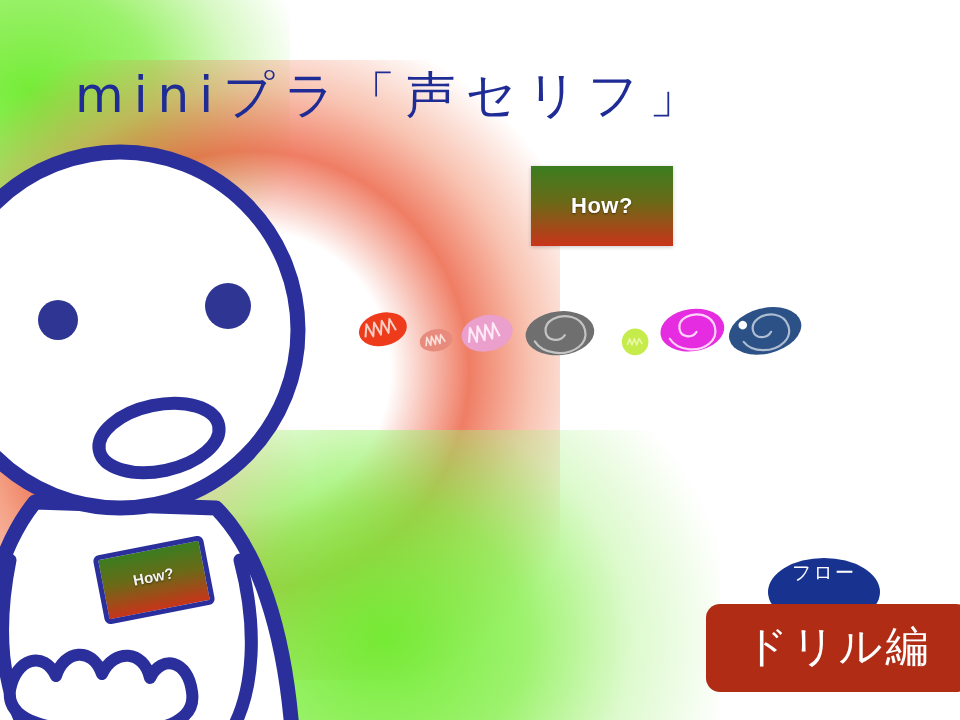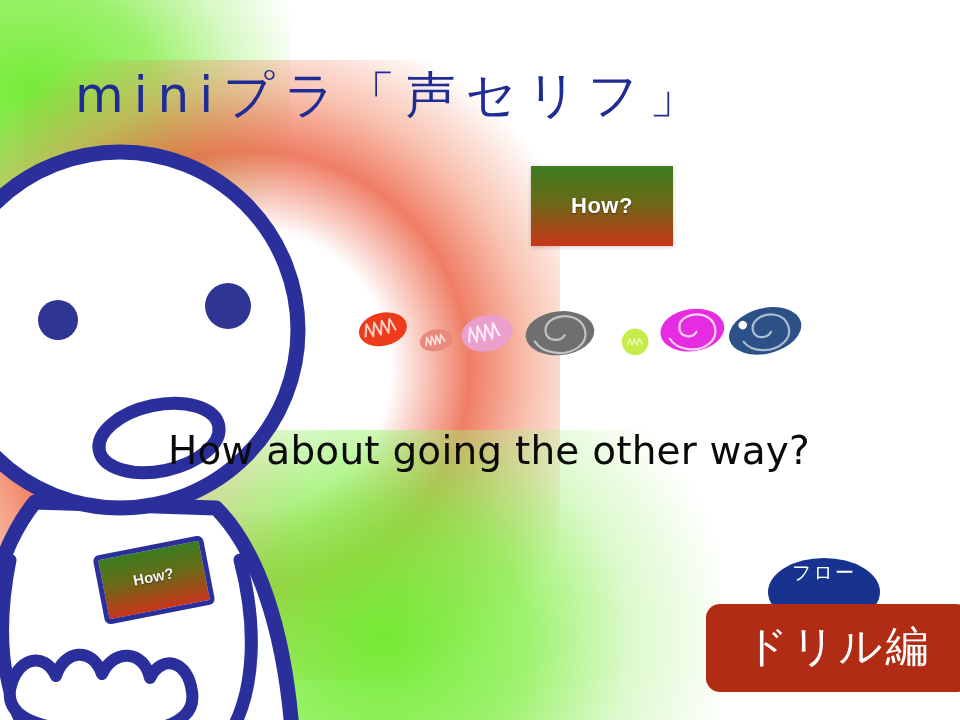--- a/index.html
+++ b/index.html
@@ -284,21 +284,20 @@
     </g>
 
     <g transform="rotate(-14 530 42)">
       <ellipse cx="530" cy="42" rx="47" ry="29" fill="#2c5186"></ellipse>
       <circle cx="504" cy="28" r="5.5" fill="#ffffff"></circle>
       <path d="M537 45 C 530 53, 515 49, 515 38 C 515 25, 532 19, 547 25
                C 563 32, 565 53, 550 62 C 533 72, 507 65, 500 49" fill="none" stroke="#aebdd2" stroke-width="2.8" stroke-linecap="round"></path>
     </g>
   </svg>
 
-  <div id="sentence">How about going the other way?</div>
 
   <div id="badge">
     <div id="badge-ellipse">
       <span class="badge-top-label">フロー</span>
     </div>
     <div id="badge-rect">
       <span class="badge-main-label">ドリル編</span>
     </div>
   </div>
 

